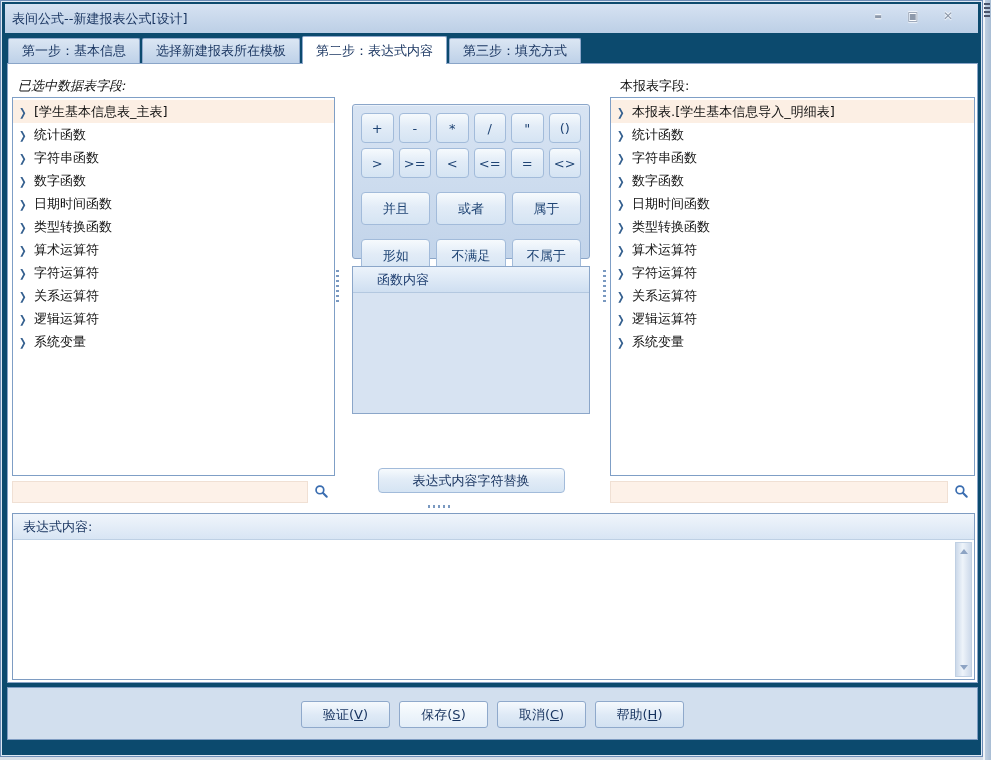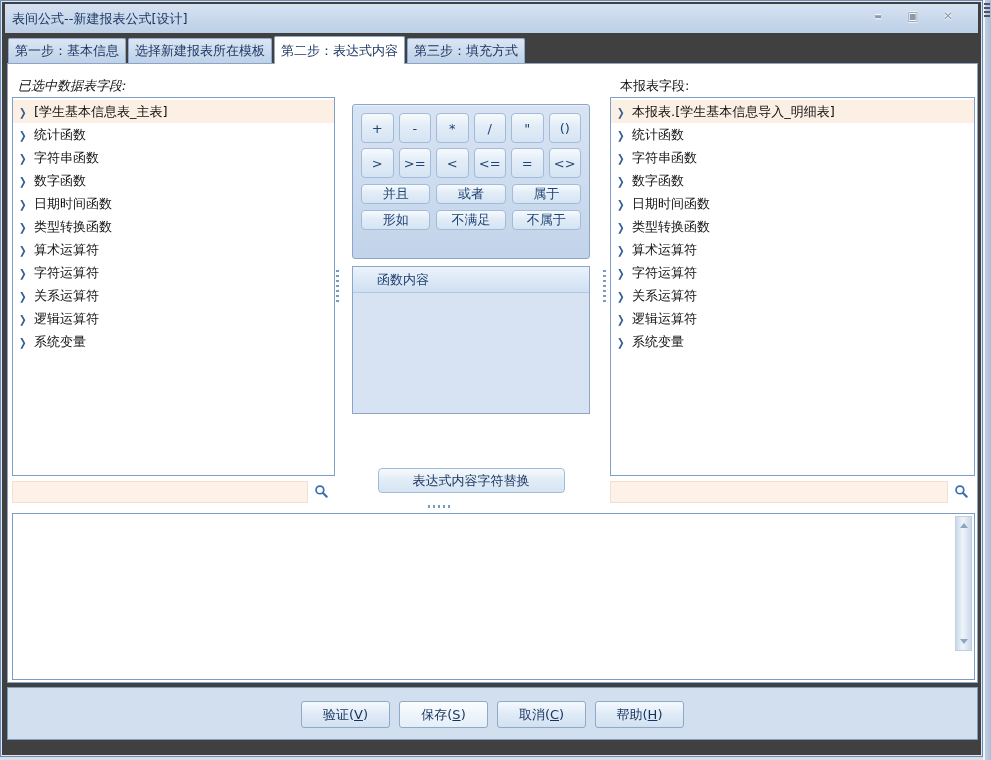--- a/index.html
+++ b/index.html
@@ -2,37 +2,37 @@
 <html><head>
 <meta charset="utf-8">
 <style>
   * { margin:0; padding:0; box-sizing:border-box; }
   html,body { width:991px; height:760px; overflow:hidden; background:#d7dee8;
               font-family:"DejaVu Sans","Liberation Sans",sans-serif; }
   .screen { position:relative; width:991px; height:760px; }
 
   
   .dialog { position:absolute; left:0; top:0; width:983px; height:757px;
-            background:#404040; border:1px solid #6d8cb5;
+            background:#0c4a6e; border:1px solid #6d8cb5;
             box-shadow: inset 0 0 0 1px #dde8f4; }
 
   .titlebar { position:absolute; left:4px; top:3px; right:4px; height:29px;
               background:linear-gradient(#d6e2f2,#bccfe6);
               color:#16325e; font-size:13px; line-height:29px; padding-left:7px; }
   .win-controls { position:absolute; right:22px; top:7px; display:flex; gap:11px; }
   .wbtn { width:24px; height:17px; text-align:center; cursor:default;
           color:#8d99ab; text-shadow:0 1px 1px #ffffff, 0 -1px 1px #ffffff;
           font-weight:bold; line-height:17px; }
   .wbtn.min { font-size:8px; }
   .wbtn.max { font-size:12px; }
   .wbtn.cls { font-size:12px; }
 
   
   .tabbar { position:absolute; left:7px; top:34px; height:28px; display:flex; align-items:flex-end; }
-  .tab { height:25px; line-height:24px; padding:0 6px; margin-right:2px;
+  .tab { height:25px; line-height:24px; padding:0 13px; margin-right:2px;
          background:linear-gradient(#dbe6f3,#bed1e8);
          border:1px solid #8fa9cc; border-bottom:none; border-radius:2px 2px 0 0;
          font-size:13px; color:#16325e; white-space:nowrap; }
   .tab.selected { background:#ffffff; height:28px; line-height:27px;
                   margin-bottom:-1px; position:relative; z-index:3; }
 
   
   .page { position:absolute; left:6px; top:62px; width:971px; height:620px;
           background:#ffffff; border:1px solid #8aa5c8; z-index:2; }
 
@@ -54,21 +54,21 @@
   
   .ops { position:absolute; left:344px; top:40px; width:238px; height:155px;
          background:linear-gradient(#d8e4f3,#c2d4ea);
          border:1px solid #8ba6c9; border-radius:3px; padding:8px 8px 7px 8px;
          box-shadow: inset 0 1px 0 #eaf1fa; }
   .symgrid { display:grid; grid-template-columns:repeat(6,1fr); gap:5px; margin-bottom:6px; }
   .wordgrid { display:grid; grid-template-columns:repeat(3,1fr); gap:6px; margin-bottom:6px; }
   .op { height:30px; background:linear-gradient(#f6fafd,#e2ecf7 45%,#d5e4f3);
         border:1px solid #a2bbda; border-radius:4px; font-size:13px; color:#1f4474;
         font-family:inherit; cursor:default; }
-  .wordgrid .op { height:20px; }
+  .wordgrid .op { height:33px;margin-top:8px; }
 
   .fn-panel { position:absolute; left:344px; top:202px; width:238px; height:148px;
               border:1px solid #8ba6c9; background:#d7e3f2; }
   .fn-head { height:26px; line-height:25px; padding-left:24px; font-size:13px; color:#1c3c6e;
              background:linear-gradient(#ecf3fb,#cfdff1); border-bottom:1px solid #b3c8e0; }
   .fn-body { height:120px; background:#d7e3f2; font-size:13px; }
 
   .replace-wrap { position:absolute; left:344px; top:404px; width:238px; text-align:center; }
   .replace-btn { height:25px; padding:0 34px; white-space:nowrap;
         background:linear-gradient(#f6fafd,#e2ecf7 45%,#d5e4f3);
@@ -289,20 +289,21 @@
           <svg viewBox="0 0 16 16" width="15" height="15">
               <circle cx="6.3" cy="6.3" r="4.1" fill="none" stroke="#3a6db0" stroke-width="1.8"></circle>
               <line x1="9.6" y1="9.6" x2="13.6" y2="13.6" stroke="#3a6db0" stroke-width="2.2" stroke-linecap="round"></line>
             </svg>
         </div>
       </div>
 
       <div class="hdots" style="left:420px; top:441px;"></div>
 
       <div class="expr">
+        <div class="expr-head">表达式内容:</div>
         <div class="expr-body">
           <span></span>
           <div class="vscroll">
             <div class="sb-btn">
                 <div class="tri-up"></div>
               </div>
             <div class="sb-track"></div>
             <div class="sb-btn">
                 <div class="tri-down"></div>
               </div>

